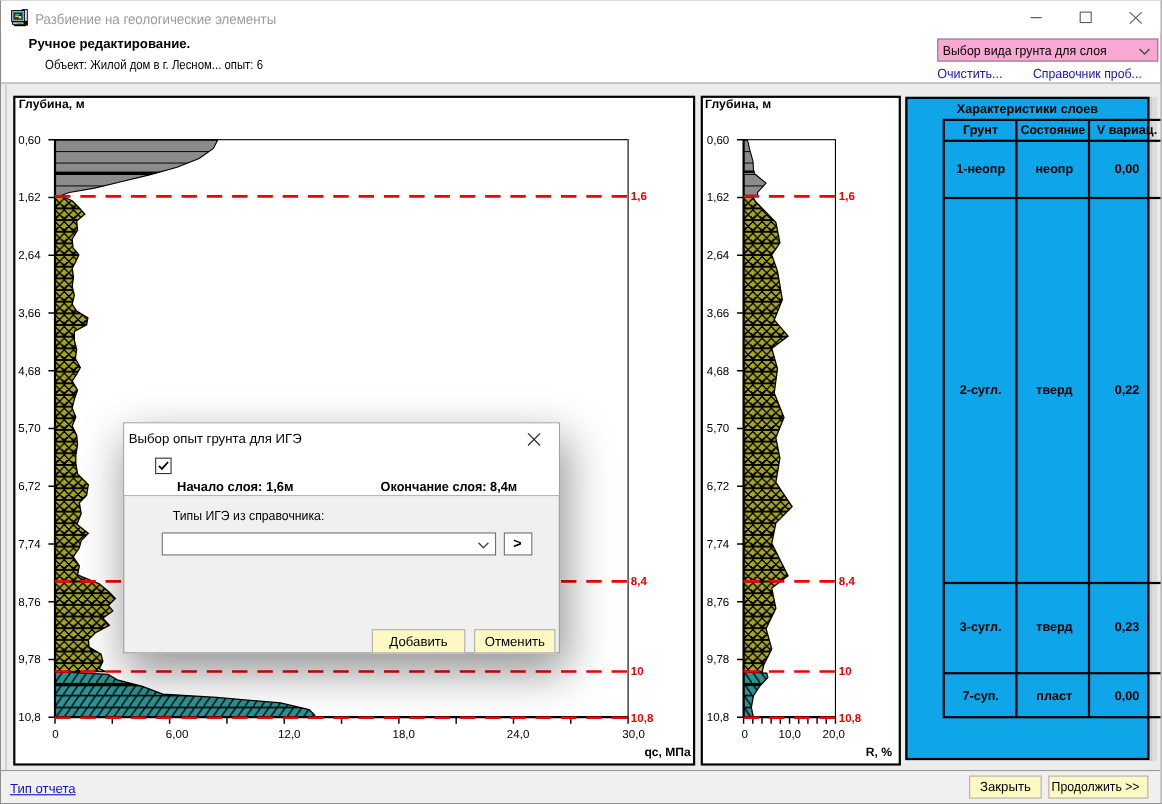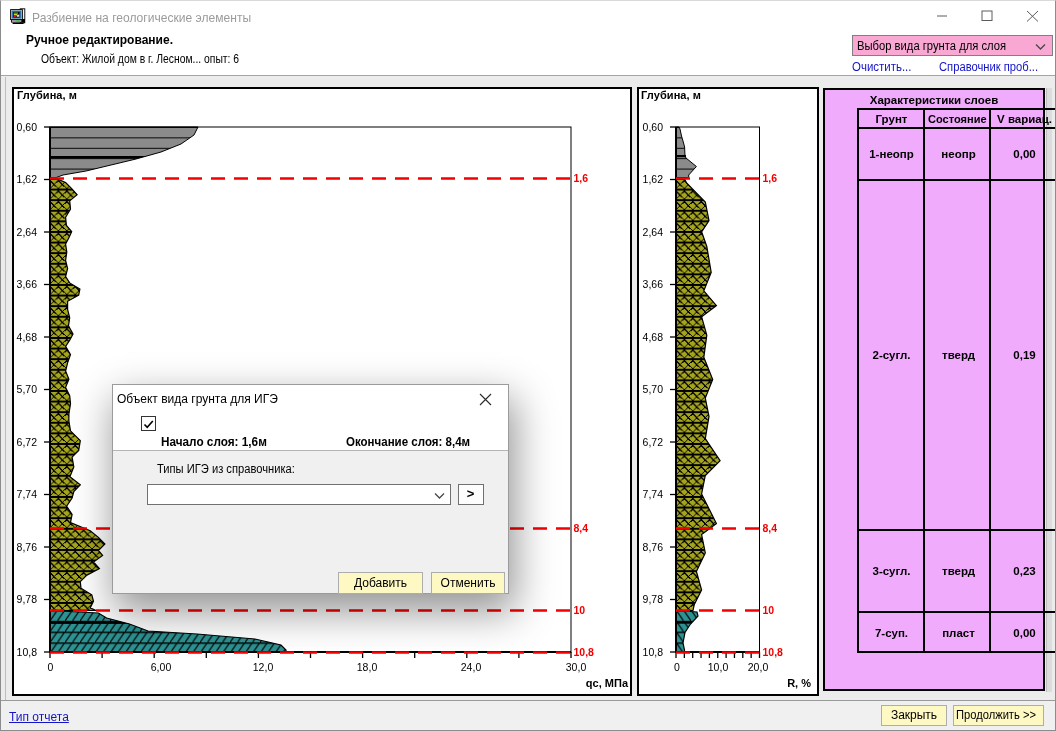--- a/index.html
+++ b/index.html
@@ -244,55 +244,55 @@
     <line x1="675" y1="651.5" x2="758.5" y2="651.5"></line>
   </g>
   <g font-size="10.5" font-weight="bold" fill="#f20000">
     <text x="761.5" y="181">1,6</text>
     <text x="761.5" y="531">8,4</text>
     <text x="761.5" y="613">10</text>
     <text x="761.5" y="655">10,8</text>
   </g>
 </svg>
 
-<div class="abs" style="left:822px;top:87px;width:222px;height:603px;background:#f0abfc;border:2px solid #000;box-sizing:border-box;">
+<div class="abs" style="left:822px;top:87px;width:222px;height:603px;background:#0ea5e9;border:2px solid #000;box-sizing:border-box;">
   <div class="abs" style="left:0;top:4px;width:218px;text-align:center;font-size:11.5px;font-weight:bold;">Характеристики слоев</div>
 </div>
 <div class="abs" style="left:834px;top:107px;width:201px;height:545px;border:2px solid #000;box-sizing:border-box;font-weight:bold;font-size:11.5px;margin-left:22px;">
   <div class="abs" style="left:63.5px;top:0;width:2px;height:541px;background:#000;"></div>
   <div class="abs" style="left:129.5px;top:0;width:2px;height:541px;background:#000;"></div>
   <div class="abs" style="left:0;top:16.5px;width:197px;height:2px;background:#000;"></div>
   <div class="abs" style="left:0;top:68.5px;width:197px;height:2px;background:#000;"></div>
   <div class="abs" style="left:0;top:418.5px;width:197px;height:2px;background:#000;"></div>
   <div class="abs" style="left:0;top:500.8px;width:197px;height:2px;background:#000;"></div>
 
   <div class="abs" style="left:0;top:3px;width:65px;text-align:center;">Грунт</div>
   <div class="abs" style="left:67px;top:3px;width:65px;text-align:center;"><span class="sx" style="transform:scaleX(0.96);">Состояние</span></div>
   <div class="abs" style="left:134px;top:3px;width:63px;text-align:center;">V вариац.</div>
 
   <div class="abs" style="left:0;top:38px;width:65px;text-align:center;">1-неопр</div>
   <div class="abs" style="left:67px;top:38px;width:65px;text-align:center;">неопр</div>
   <div class="abs" style="left:134px;top:38px;width:63px;text-align:center;">0,00</div>
 
   <div class="abs" style="left:0;top:239px;width:65px;text-align:center;">2-сугл.</div>
   <div class="abs" style="left:67px;top:239px;width:65px;text-align:center;">тверд</div>
-  <div class="abs" style="left:134px;top:239px;width:63px;text-align:center;">0,19</div>
+  <div class="abs" style="left:134px;top:239px;width:63px;text-align:center;">0,22</div>
 
   <div class="abs" style="left:0;top:455px;width:65px;text-align:center;">3-сугл.</div>
   <div class="abs" style="left:67px;top:455px;width:65px;text-align:center;">тверд</div>
   <div class="abs" style="left:134px;top:455px;width:63px;text-align:center;">0,23</div>
 
   <div class="abs" style="left:0;top:517px;width:65px;text-align:center;">7-суп.</div>
   <div class="abs" style="left:67px;top:517px;width:65px;text-align:center;">пласт</div>
   <div class="abs" style="left:134px;top:517px;width:63px;text-align:center;">0,00</div>
 </div>
 
 <div class="abs" style="left:111px;top:383px;width:397px;height:210px;background:#f0f0f0;border:1px solid #9b9b9b;box-sizing:border-box;box-shadow:4px 16px 38px 2px rgba(0,0,0,0.42);">
   <div class="abs" style="left:0;top:0;width:395px;height:65px;background:#fff;"></div>
-  <div class="abs" style="left:4px;top:7px;font-size:12px;">Объект вида грунта для ИГЭ</div>
+  <div class="abs" style="left:4px;top:7px;font-size:12px;">Выбор опыт грунта для ИГЭ</div>
   <svg class="abs" style="left:366px;top:8px;" width="13" height="13" viewBox="0 0 13 13">
     <path d="M1 1 L12 12 M12 1 L1 12" stroke="#2a2a2a" stroke-width="1.1" fill="none"></path>
   </svg>
   <div class="abs" style="left:28px;top:31px;width:15px;height:15px;border:1px solid #333;background:#fff;box-sizing:border-box;">
     <svg width="13" height="13" viewBox="0 0 13 13">
         <path d="M2.5 6.5 L5.2 9.3 L10.8 3" stroke="#000" stroke-width="1.6" fill="none"></path>
       </svg>
   </div>
   <div class="abs" style="left:48px;top:50px;font-size:12px;font-weight:bold;"><span class="sx" style="transform:scaleX(0.98);">Начало слоя: 1,6м</span></div>
   <div class="abs" style="left:233px;top:50px;font-size:12px;font-weight:bold;"><span class="sx" style="transform:scaleX(0.96);">Окончание слоя: 8,4м</span></div>

